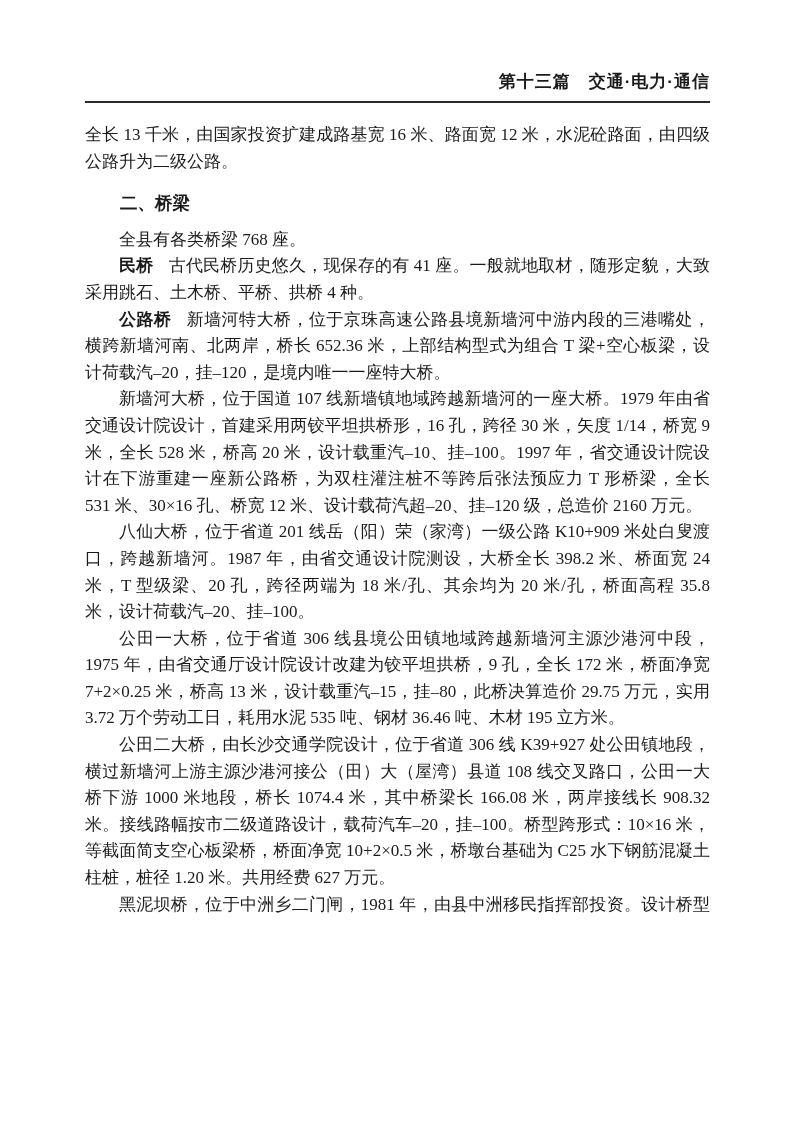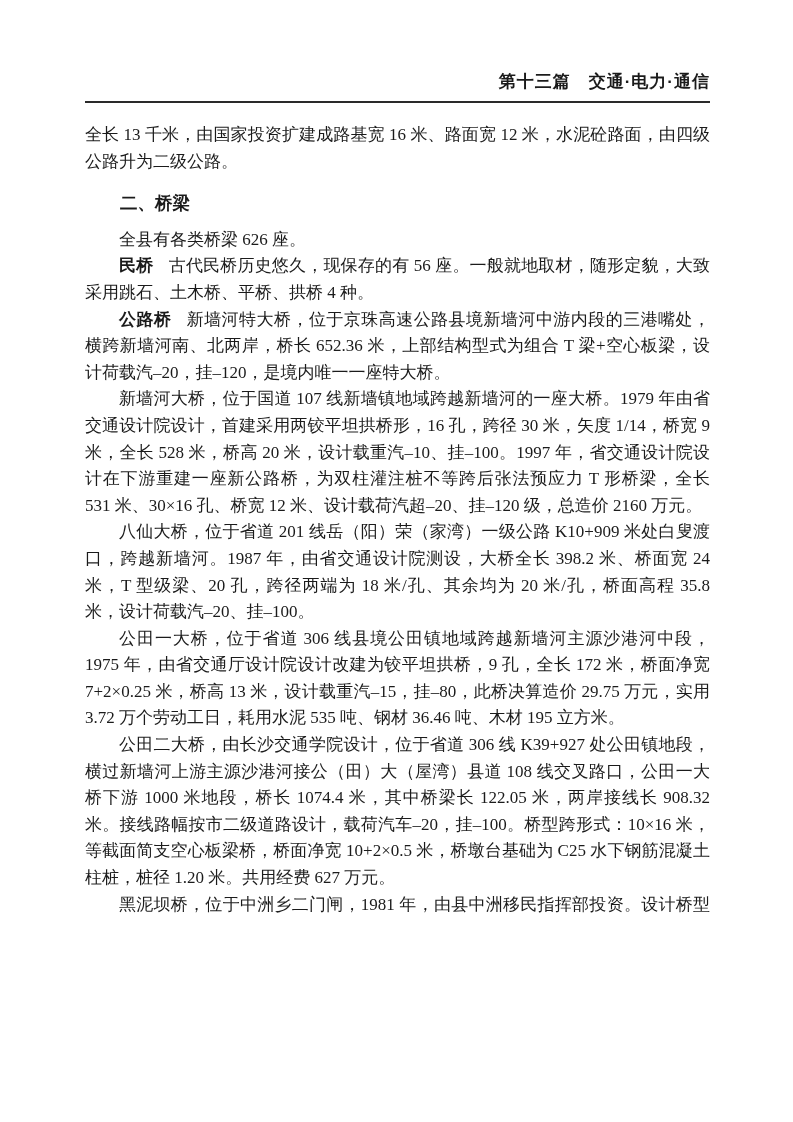--- a/index.html
+++ b/index.html
@@ -70,37 +70,37 @@
     <span>第十三篇　交通·电力·通信</span>
   </div>
 
   <div class="page-body">
 
     <p class="continuation">全长 13 千米，由国家投资扩建成路基宽 16 米、路面宽 12 米，水泥砼路面，由四级公路升为二级公路。</p>
 
 
     <div class="section-heading">二、桥梁</div>
 
-    <p>全县有各类桥梁 626 座。</p>
+    <p>全县有各类桥梁 768 座。</p>
 
     <p>
-      <span class="runin-label">民桥</span><span>古代民桥历史悠久，现保存的有 56 座。一般就地取材，随形定貌，大致采用跳石、土木桥、平桥、拱桥 4 种。</span>
+      <span class="runin-label">民桥</span><span>古代民桥历史悠久，现保存的有 41 座。一般就地取材，随形定貌，大致采用跳石、土木桥、平桥、拱桥 4 种。</span>
     </p>
 
     <p>
       <span class="runin-label">公路桥</span><span>新墙河特大桥，位于京珠高速公路县境新墙河中游内段的三港嘴处，横跨新墙河南、北两岸，桥长 652.36 米，上部结构型式为组合 T 梁+空心板梁，设计荷载汽–20，挂–120，是境内唯一一座特大桥。</span>
     </p>
 
     <p>新墙河大桥，位于国道 107 线新墙镇地域跨越新墙河的一座大桥。1979 年由省交通设计院设计，首建采用两铰平坦拱桥形，16 孔，跨径 30 米，矢度 1/14，桥宽 9 米，全长 528 米，桥高 20 米，设计载重汽–10、挂–100。1997 年，省交通设计院设计在下游重建一座新公路桥，为双柱灌注桩不等跨后张法预应力 T 形桥梁，全长 531 米、30×16 孔、桥宽 12 米、设计载荷汽超–20、挂–120 级，总造价 2160 万元。</p>
 
     <p>八仙大桥，位于省道 201 线岳（阳）荣（家湾）一级公路 K10+909 米处白叟渡口，跨越新墙河。1987 年，由省交通设计院测设，大桥全长 398.2 米、桥面宽 24 米，T 型级梁、20 孔，跨径两端为 18 米/孔、其余均为 20 米/孔，桥面高程 35.8 米，设计荷载汽–20、挂–100。</p>
 
     <p>公田一大桥，位于省道 306 线县境公田镇地域跨越新墙河主源沙港河中段，1975 年，由省交通厅设计院设计改建为铰平坦拱桥，9 孔，全长 172 米，桥面净宽 7+2×0.25 米，桥高 13 米，设计载重汽–15，挂–80，此桥决算造价 29.75 万元，实用 3.72 万个劳动工日，耗用水泥 535 吨、钢材 36.46 吨、木材 195 立方米。</p>
 
-    <p>公田二大桥，由长沙交通学院设计，位于省道 306 线 K39+927 处公田镇地段，横过新墙河上游主源沙港河接公（田）大（屋湾）县道 108 线交叉路口，公田一大桥下游 1000 米地段，桥长 1074.4 米，其中桥梁长 122.05 米，两岸接线长 908.32 米。接线路幅按市二级道路设计，载荷汽车–20，挂–100。桥型跨形式：10×16 米，等截面简支空心板梁桥，桥面净宽 10+2×0.5 米，桥墩台基础为 C25 水下钢筋混凝土柱桩，桩径 1.20 米。共用经费 627 万元。</p>
+    <p>公田二大桥，由长沙交通学院设计，位于省道 306 线 K39+927 处公田镇地段，横过新墙河上游主源沙港河接公（田）大（屋湾）县道 108 线交叉路口，公田一大桥下游 1000 米地段，桥长 1074.4 米，其中桥梁长 166.08 米，两岸接线长 908.32 米。接线路幅按市二级道路设计，载荷汽车–20，挂–100。桥型跨形式：10×16 米，等截面简支空心板梁桥，桥面净宽 10+2×0.5 米，桥墩台基础为 C25 水下钢筋混凝土柱桩，桩径 1.20 米。共用经费 627 万元。</p>
 
     <p>黑泥坝桥，位于中洲乡二门闸，1981 年，由县中洲移民指挥部投资。设计桥型为钢筋混凝土杆式桁架拱桥，1 孔，跨径 22 米、桥面净宽 4.5 米、全长 26 米，设计载重汽–</p>
 
   </div>
 
   <div class="page-number">·391·</div>
 
 </div>
 
 </body></html>

